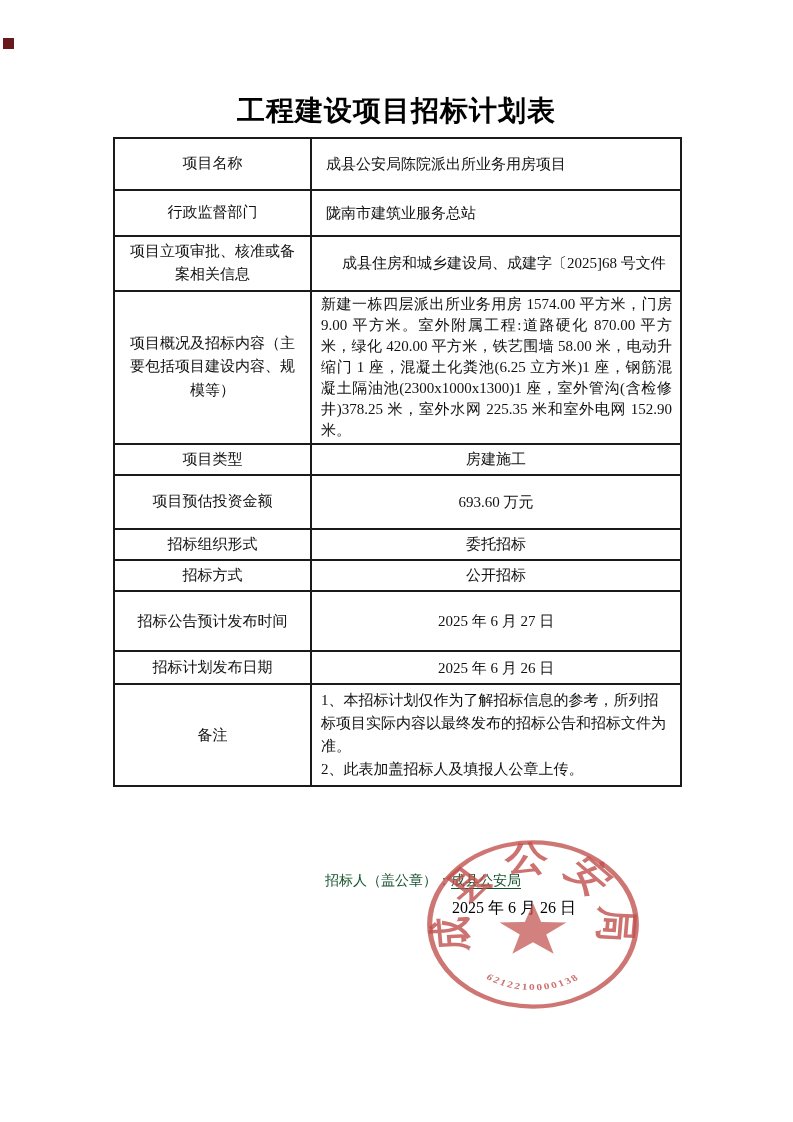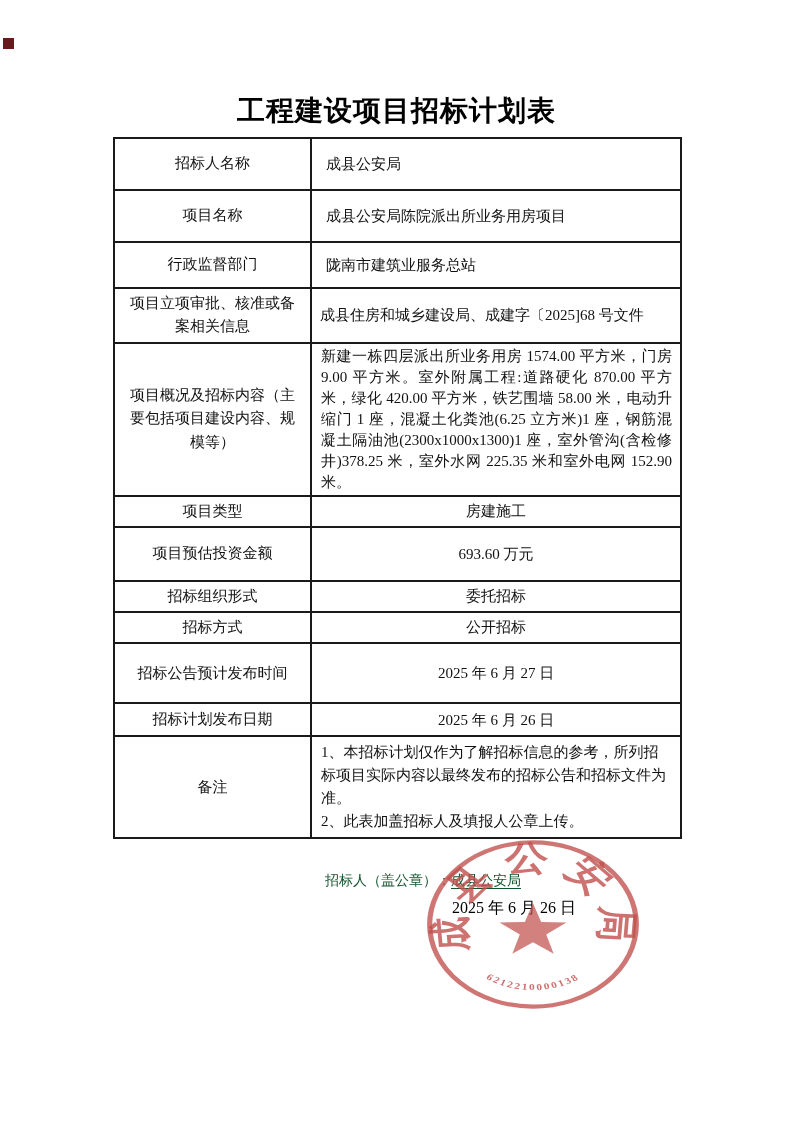--- a/index.html
+++ b/index.html
@@ -40,21 +40,21 @@
     padding: 3px 8px;
     line-height: 1.5;
   }
   .plan-table td.lbl {
     text-align: center;
     padding: 3px 10px;
     line-height: 1.55;
   }
   .plan-table td.val { text-align: left; padding-left: 14px; }
   .plan-table td.val.center { text-align: center; padding-left: 8px; }
-  .plan-table td.val.indent { padding-left: 8px; }
+  .plan-table td.val.indent { padding-left: 30px; }
   .plan-table td.val.longtext {
     text-align: justify;
     line-height: 21px;
     padding: 2px 8px 2px 9px;
     font-size: 15px;
     margin-left: 18px;
   }
   .plan-table td.val.remark {
     white-space: pre-line;
     line-height: 23px;
@@ -104,24 +104,20 @@
   <div class="corner-mark"></div>
 
   <h1 class="doc-title">工程建设项目招标计划表</h1>
 
   <table class="plan-table">
     <colgroup>
         <col style="width:197px">
         <col style="width:370px">
       </colgroup>
     <tbody>
-      <tr class="r1">
-        <td class="lbl">招标人名称</td>
-        <td class="val">成县公安局</td>
-      </tr>
       <tr class="r2">
         <td class="lbl">项目名称</td>
         <td class="val">成县公安局陈院派出所业务用房项目</td>
       </tr>
       <tr class="r3">
         <td class="lbl">行政监督部门</td>
         <td class="val">陇南市建筑业服务总站</td>
       </tr>
       <tr class="r4">
         <td class="lbl">项目立项审批、核准或备案相关信息</td>

